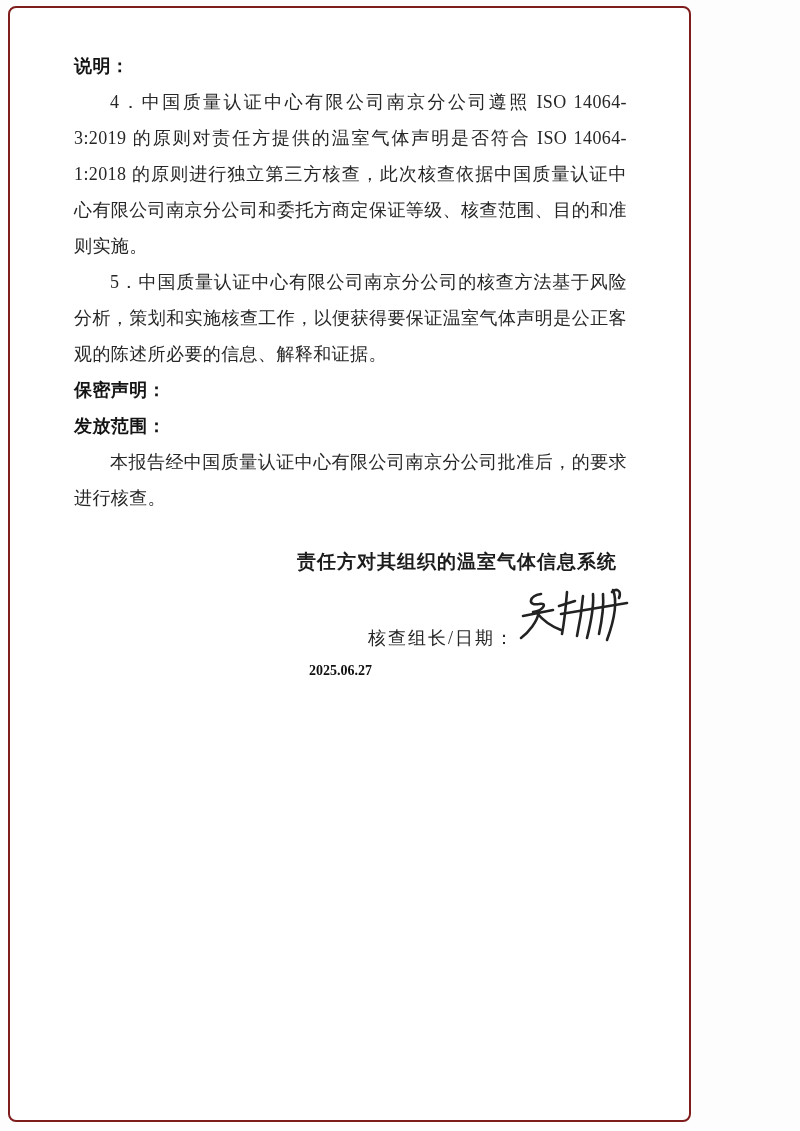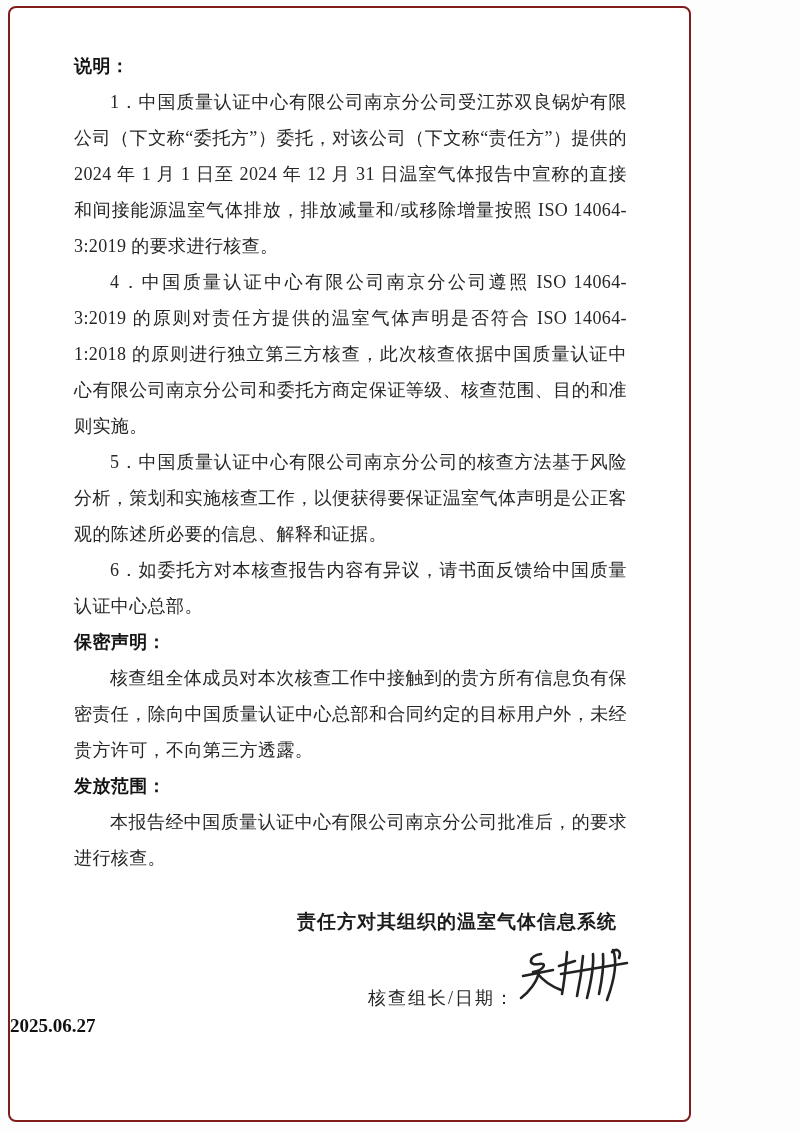--- a/index.html
+++ b/index.html
@@ -69,43 +69,41 @@
     color: #262626;
     padding-bottom: 2px;
   }
   .sig-svg {
     width: 112px;
     height: 66px;
     margin-left: 2px;
     flex: 0 0 auto;
   }
   .date-line {
+    margin-top: 5px;
     padding-right: 18px;
-    text-align: left;
-    font-size: 19px;
+    text-align: center;
+    font-size: 14px;
     line-height: 28px;
     font-weight: bold;
     color: #111111;
     font-family: "Liberation Serif", "DejaVu Serif", serif;
   }
 </style>
 </head>
 <body>
 
 <div class="stage">
   <div class="page-card">
 
     <div class="doc-content" id="doc-body">
         <div class="doc-heading">说明：</div>
-        <div class="doc-para">1．中国质量认证中心有限公司南京分公司受江苏双良锅炉有限公司（下文称“委托方”）委托，对该公司（下文称“责任方”）提供的 2024 年 1 月 1 日至 2024 年 12 月 31 日温室气体报告中宣称的直接和间接能源温室气体排放，排放减量和/或移除增量按照 ISO 14064-3:2019 的要求进行核查。</div>
         <div class="doc-para">4．中国质量认证中心有限公司南京分公司遵照 ISO 14064-3:2019 的原则对责任方提供的温室气体声明是否符合 ISO 14064-1:2018 的原则进行独立第三方核查，此次核查依据中国质量认证中心有限公司南京分公司和委托方商定保证等级、核查范围、目的和准则实施。</div>
         <div class="doc-para">5．中国质量认证中心有限公司南京分公司的核查方法基于风险分析，策划和实施核查工作，以便获得要保证温室气体声明是公正客观的陈述所必要的信息、解释和证据。</div>
-        <div class="doc-para">6．如委托方对本核查报告内容有异议，请书面反馈给中国质量认证中心总部。</div>
         <div class="doc-heading">保密声明：</div>
-        <div class="doc-para">核查组全体成员对本次核查工作中接触到的贵方所有信息负有保密责任，除向中国质量认证中心总部和合同约定的目标用户外，未经贵方许可，不向第三方透露。</div>
         <div class="doc-heading">发放范围：</div>
         <div class="doc-para">本报告经中国质量认证中心有限公司南京分公司批准后，的要求进行核查。</div>
       </div>
 
     <div class="company-line">责任方对其组织的温室气体信息系统</div>
 
     <div class="sig-row">
       <span class="sig-label">核查组长/日期：</span>
       <svg class="sig-svg" viewBox="0 0 112 66" xmlns="http://www.w3.org/2000/svg">
         <g fill="none" stroke="#222222" stroke-width="2.6" stroke-linecap="round" stroke-linejoin="round">

